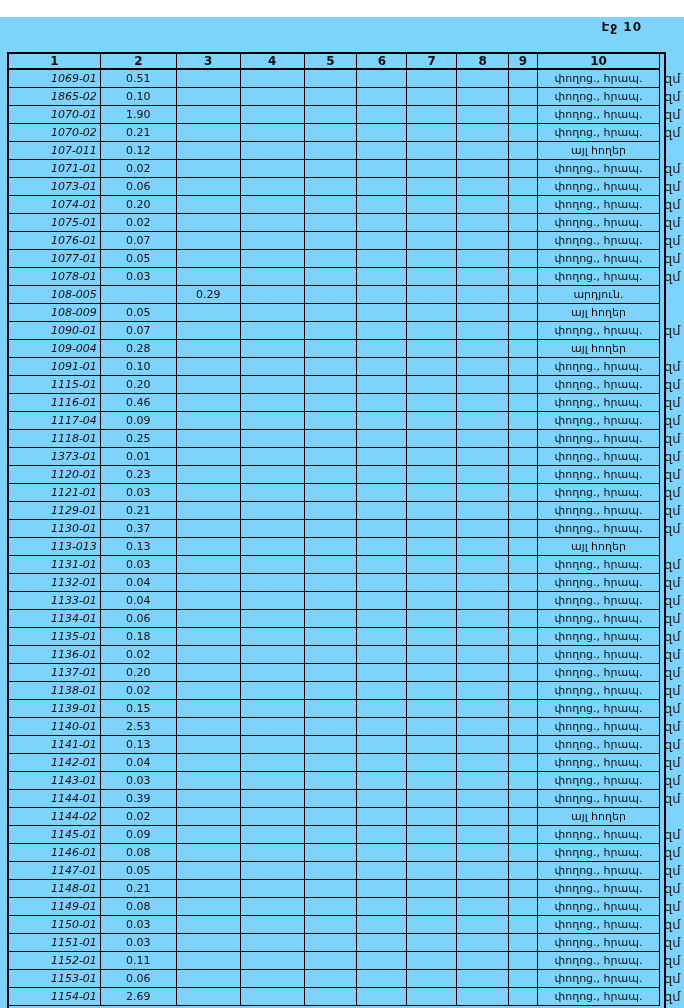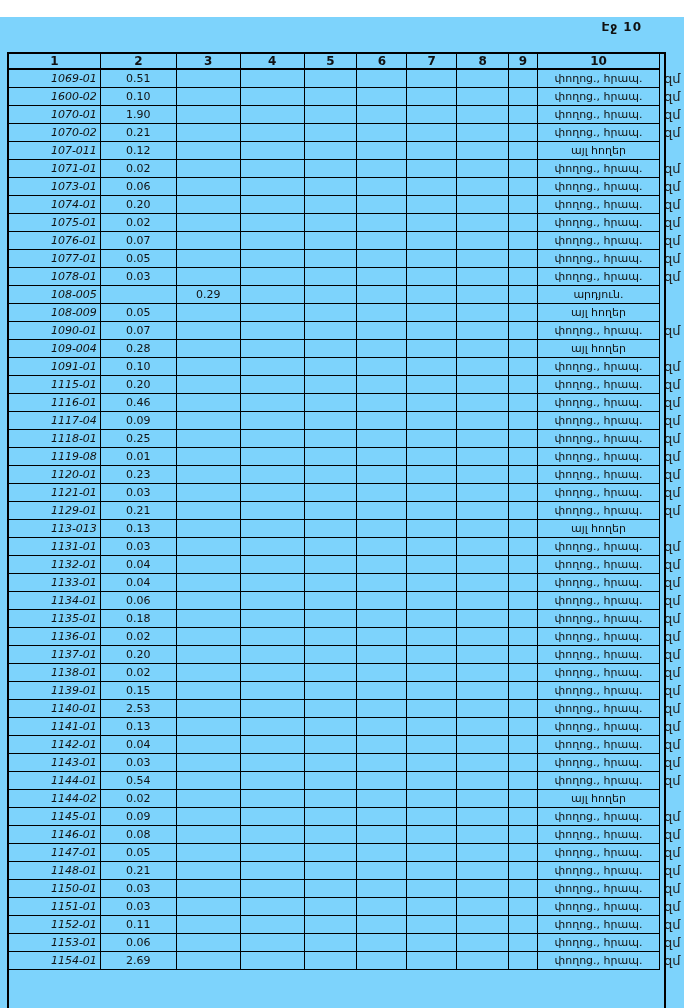--- a/index.html
+++ b/index.html
@@ -116,21 +116,21 @@
           <td class="val"></td>
           <td class="val"></td>
           <td class="val"></td>
           <td class="val"></td>
           <td class="val"></td>
           <td class="val"></td>
           <td class="land">փողոց., հրապ.</td>
           <td class="note">զմ</td>
         </tr>
         <tr>
-          <td class="code">1600-02</td>
+          <td class="code">1865-02</td>
           <td class="val">0.10</td>
           <td class="val"></td>
           <td class="val"></td>
           <td class="val"></td>
           <td class="val"></td>
           <td class="val"></td>
           <td class="val"></td>
           <td class="val"></td>
           <td class="land">փողոց., հրապ.</td>
           <td class="note">զմ</td>
@@ -376,21 +376,21 @@
           <td class="val"></td>
           <td class="val"></td>
           <td class="val"></td>
           <td class="val"></td>
           <td class="val"></td>
           <td class="val"></td>
           <td class="land">փողոց., հրապ.</td>
           <td class="note">զմ</td>
         </tr>
         <tr>
-          <td class="code">1119-08</td>
+          <td class="code">1373-01</td>
           <td class="val">0.01</td>
           <td class="val"></td>
           <td class="val"></td>
           <td class="val"></td>
           <td class="val"></td>
           <td class="val"></td>
           <td class="val"></td>
           <td class="val"></td>
           <td class="land">փողոց., հրապ.</td>
           <td class="note">զմ</td>
@@ -428,20 +428,33 @@
           <td class="val"></td>
           <td class="val"></td>
           <td class="val"></td>
           <td class="val"></td>
           <td class="val"></td>
           <td class="val"></td>
           <td class="land">փողոց., հրապ.</td>
           <td class="note">զմ</td>
         </tr>
         <tr>
+          <td class="code">1130-01</td>
+          <td class="val">0.37</td>
+          <td class="val"></td>
+          <td class="val"></td>
+          <td class="val"></td>
+          <td class="val"></td>
+          <td class="val"></td>
+          <td class="val"></td>
+          <td class="val"></td>
+          <td class="land">փողոց., հրապ.</td>
+          <td class="note">զմ</td>
+        </tr>
+        <tr>
           <td class="code">113-013</td>
           <td class="val">0.13</td>
           <td class="val"></td>
           <td class="val"></td>
           <td class="val"></td>
           <td class="val"></td>
           <td class="val"></td>
           <td class="val"></td>
           <td class="val"></td>
           <td class="land">այլ հողեր</td>
@@ -611,21 +624,21 @@
           <td class="val"></td>
           <td class="val"></td>
           <td class="val"></td>
           <td class="val"></td>
           <td class="val"></td>
           <td class="land">փողոց., հրապ.</td>
           <td class="note">զմ</td>
         </tr>
         <tr>
           <td class="code">1144-01</td>
-          <td class="val">0.54</td>
+          <td class="val">0.39</td>
           <td class="val"></td>
           <td class="val"></td>
           <td class="val"></td>
           <td class="val"></td>
           <td class="val"></td>
           <td class="val"></td>
           <td class="val"></td>
           <td class="land">փողոց., հրապ.</td>
           <td class="note">զմ</td>
         </tr>
@@ -677,20 +690,33 @@
           <td class="val"></td>
           <td class="val"></td>
           <td class="val"></td>
           <td class="val"></td>
           <td class="land">փողոց., հրապ.</td>
           <td class="note">զմ</td>
         </tr>
         <tr>
           <td class="code">1148-01</td>
           <td class="val">0.21</td>
+          <td class="val"></td>
+          <td class="val"></td>
+          <td class="val"></td>
+          <td class="val"></td>
+          <td class="val"></td>
+          <td class="val"></td>
+          <td class="val"></td>
+          <td class="land">փողոց., հրապ.</td>
+          <td class="note">զմ</td>
+        </tr>
+        <tr>
+          <td class="code">1149-01</td>
+          <td class="val">0.08</td>
           <td class="val"></td>
           <td class="val"></td>
           <td class="val"></td>
           <td class="val"></td>
           <td class="val"></td>
           <td class="val"></td>
           <td class="val"></td>
           <td class="land">փողոց., հրապ.</td>
           <td class="note">զմ</td>
         </tr>

